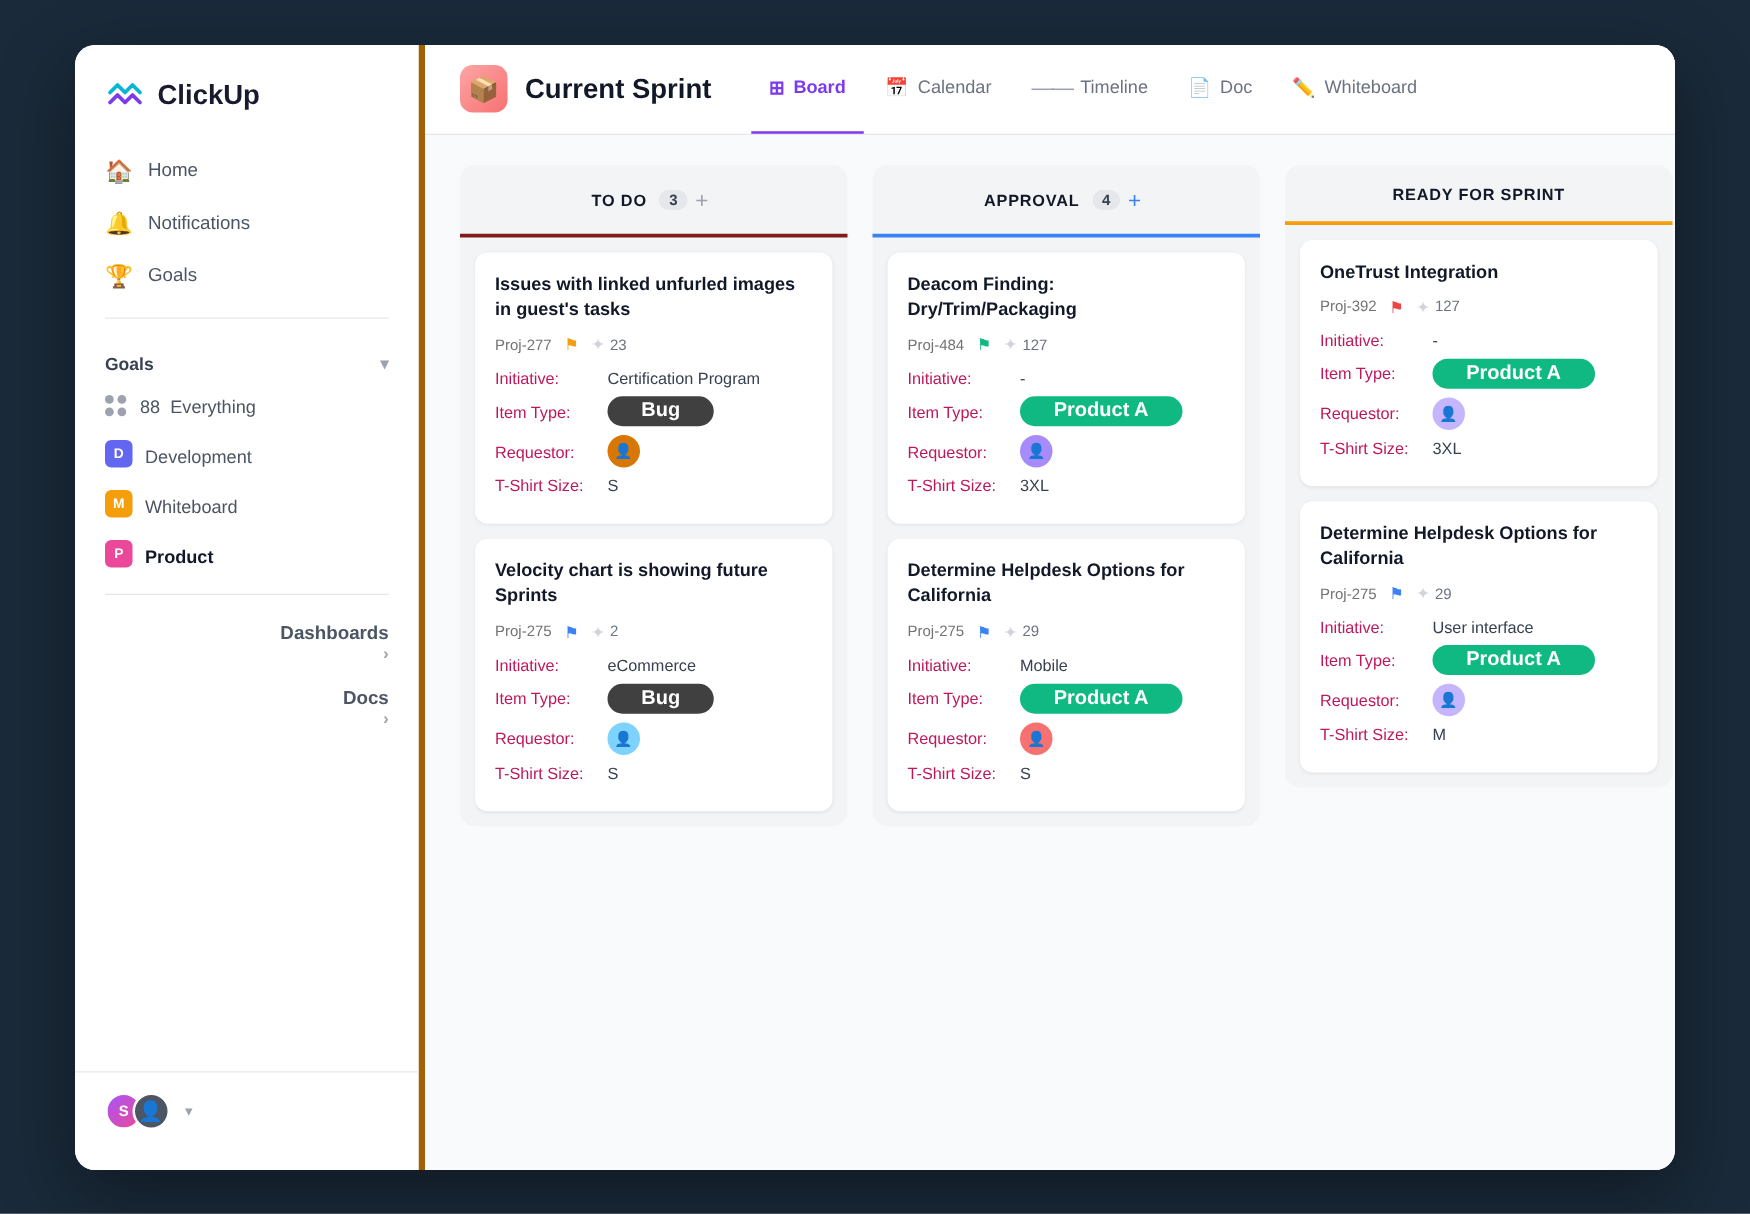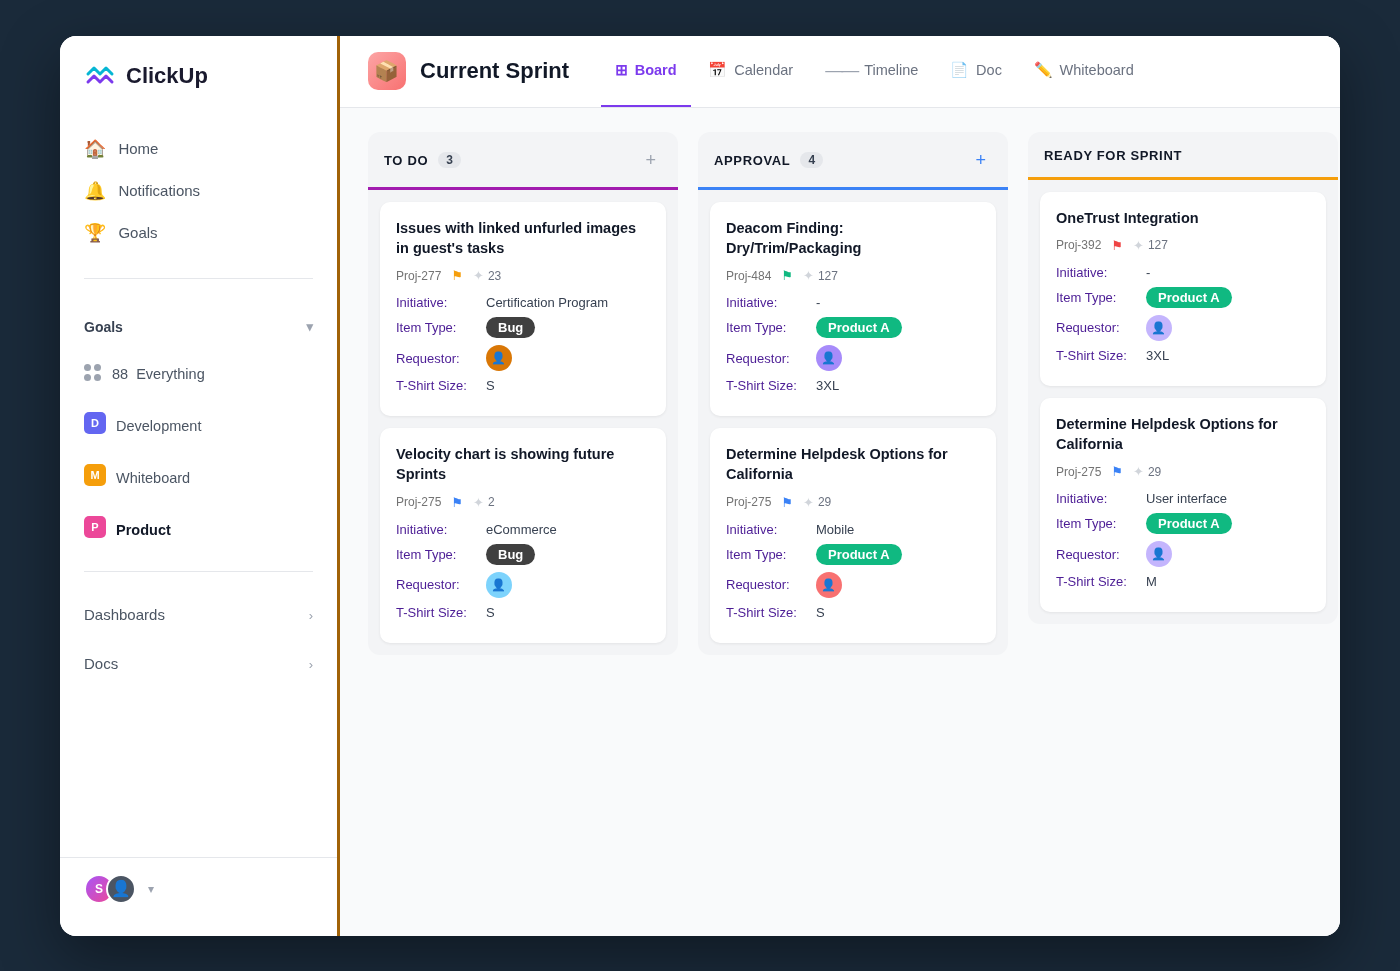--- a/index.html
+++ b/index.html
@@ -18,25 +18,24 @@
       height: 900px;
       display: flex;
       overflow: hidden;
       box-shadow: 0 20px 60px rgba(0,0,0,0.4);
     }
     
     .sidebar {
       width: 280px;
       min-width: 280px;
       background: #fff;
-      border-right: 3px solid #a16207;
+      border-right: 5px solid #a16207;
       display: flex;
       flex-direction: column;
       padding: 24px 0 16px 0;
-      gap: 12px;
     }
     .logo-area {
       display: flex;
       align-items: center;
       gap: 10px;
       padding: 0 24px 24px 24px;
     }
     .logo-icon {
       width: 32px;
       height: 32px;
@@ -111,21 +110,22 @@
       margin: 12px 24px;
     }
     .sidebar-section {
       display: flex;
       align-items: flex-end;
       justify-content: space-between;
       padding: 10px 24px;
       cursor: pointer;
       font-size: 15px;
       color: #4b5563;
-      font-weight: 400;
+      font-weight: 700;
+      flex-direction: column;
     }
     .chevron { font-size: 13px; color: #9ca3af; }
     .sidebar-bottom {
       margin-top: auto;
       padding: 16px 24px;
       border-top: 1px solid #e5e7eb;
       display: flex;
       align-items: center;
       gap: 8px;
     }
@@ -224,23 +224,23 @@
       background: #f3f4f6;
       border-radius: 12px;
       min-width: 310px;
       width: 310px;
       padding: 0;
       flex-shrink: 0;
     }
     .column-header {
       display: flex;
       align-items: center;
-      justify-content: space-between;
+      justify-content: center;
       padding: 16px 16px 14px 16px;
-      border-bottom: 3px solid #a21caf;
+      border-bottom: 3px solid #7f1d1d;
     }
     .column-header.approval-header { border-bottom-color: #3b82f6; }
     .column-header.ready-header { border-bottom-color: #f59e0b; }
     .column-title-row {
       display: flex;
       align-items: center;
       gap: 10px;
     }
     .column-title {
       font-size: 13px;
@@ -308,33 +308,33 @@
       color: #6b7280;
     }
     .points-icon { font-size: 13px; color: #d1d5db; }
     .card-row {
       display: flex;
       align-items: center;
       margin-bottom: 7px;
       font-size: 13px;
     }
     .card-label {
-      color: #4c1d95;
+      color: #be185d;
       width: 90px;
       flex-shrink: 0;
     }
     .card-value {
       color: #374151;
       font-weight: 400;
     }
     .tag {
       display: inline-block;
-      padding: 3px 12px;
+      padding: 3px 27px;
       border-radius: 20px;
-      font-size: 13px;
+      font-size: 16px;
       font-weight: 600;
       color: #fff;
     }
     .tag-bug { background: #404040; }
     .tag-product { background: #10b981; }
     .requestor-avatar {
       width: 26px;
       height: 26px;
       border-radius: 50%;
       overflow: hidden;

